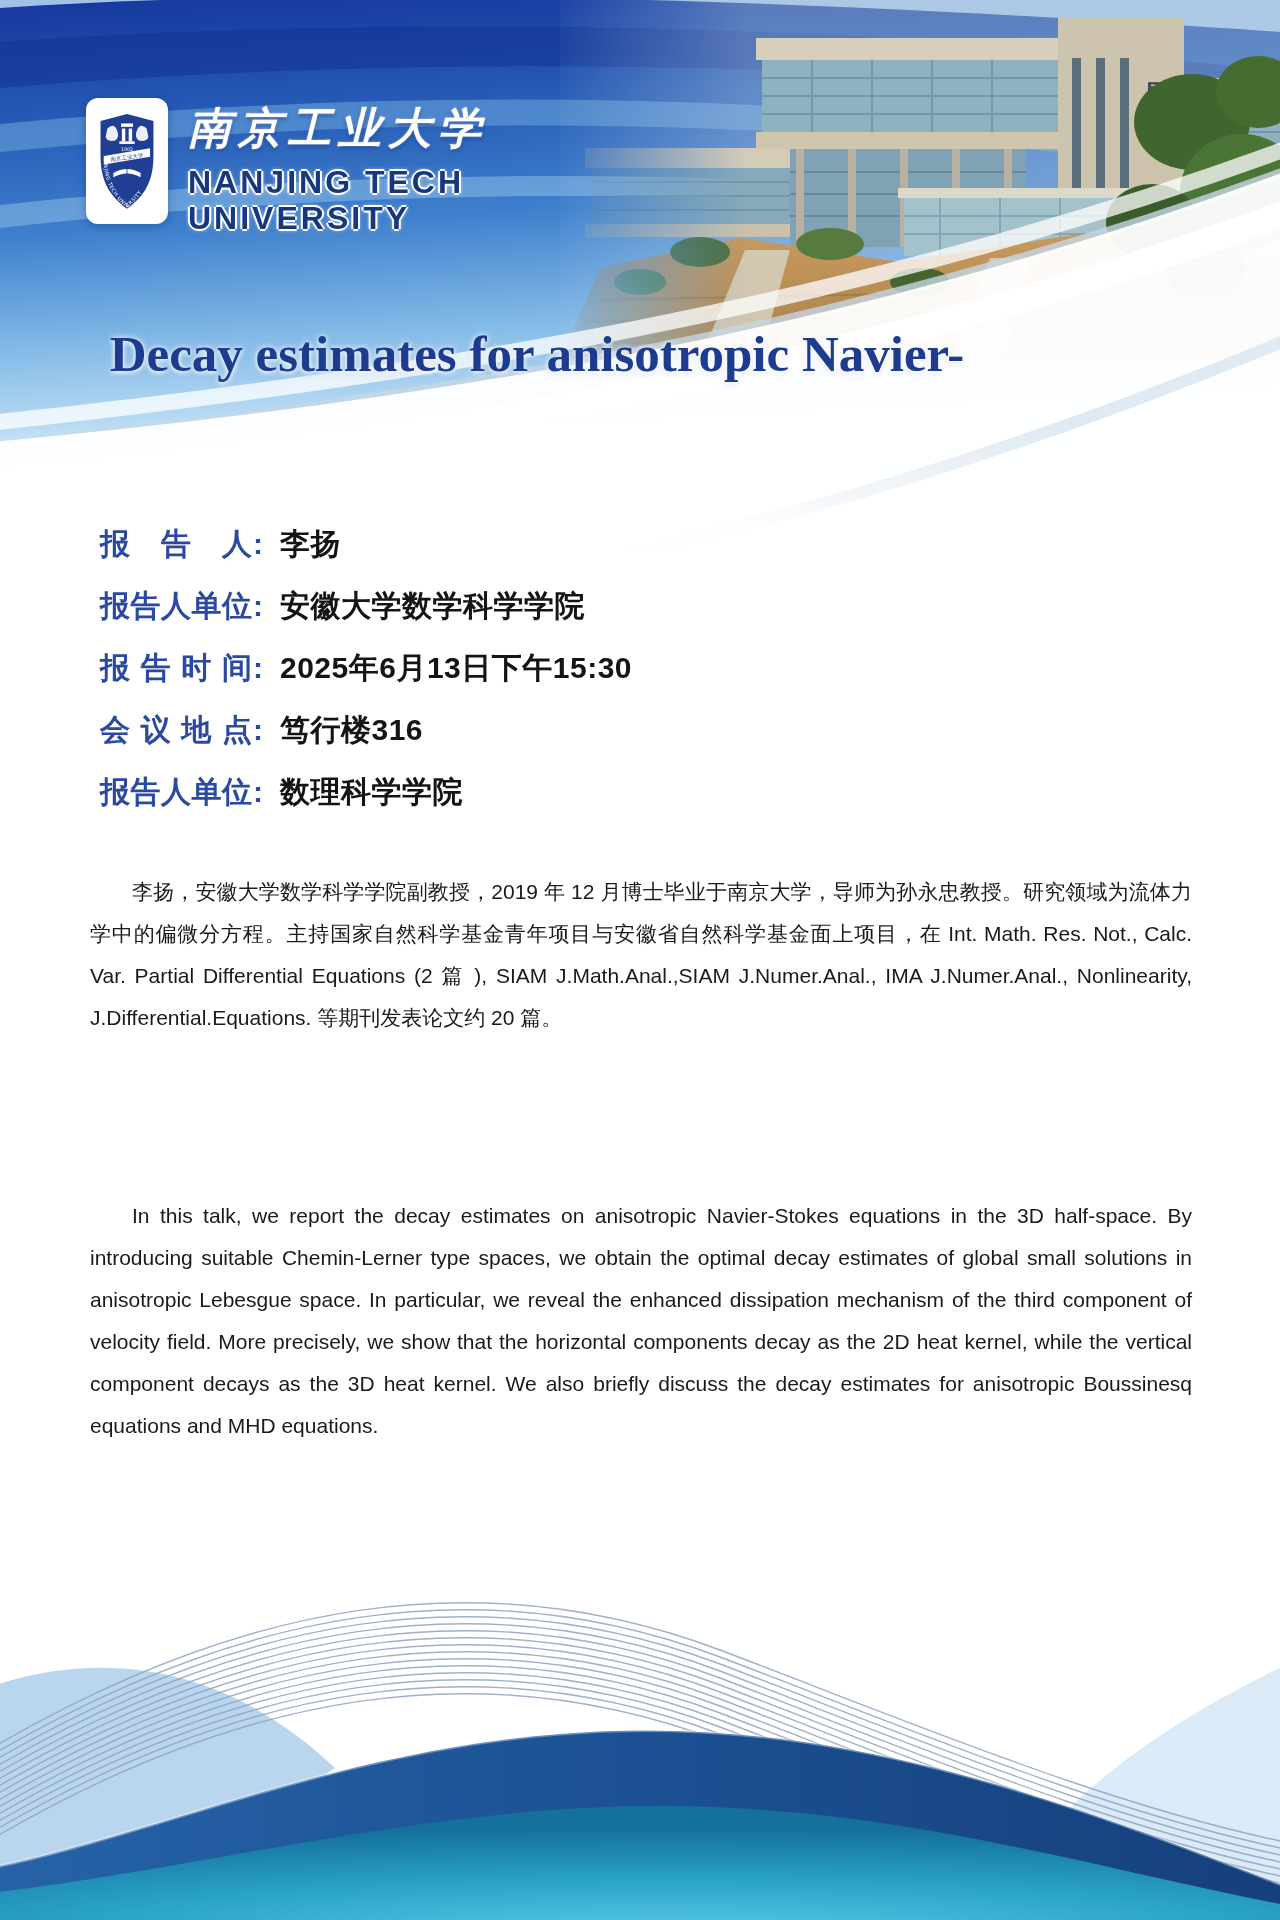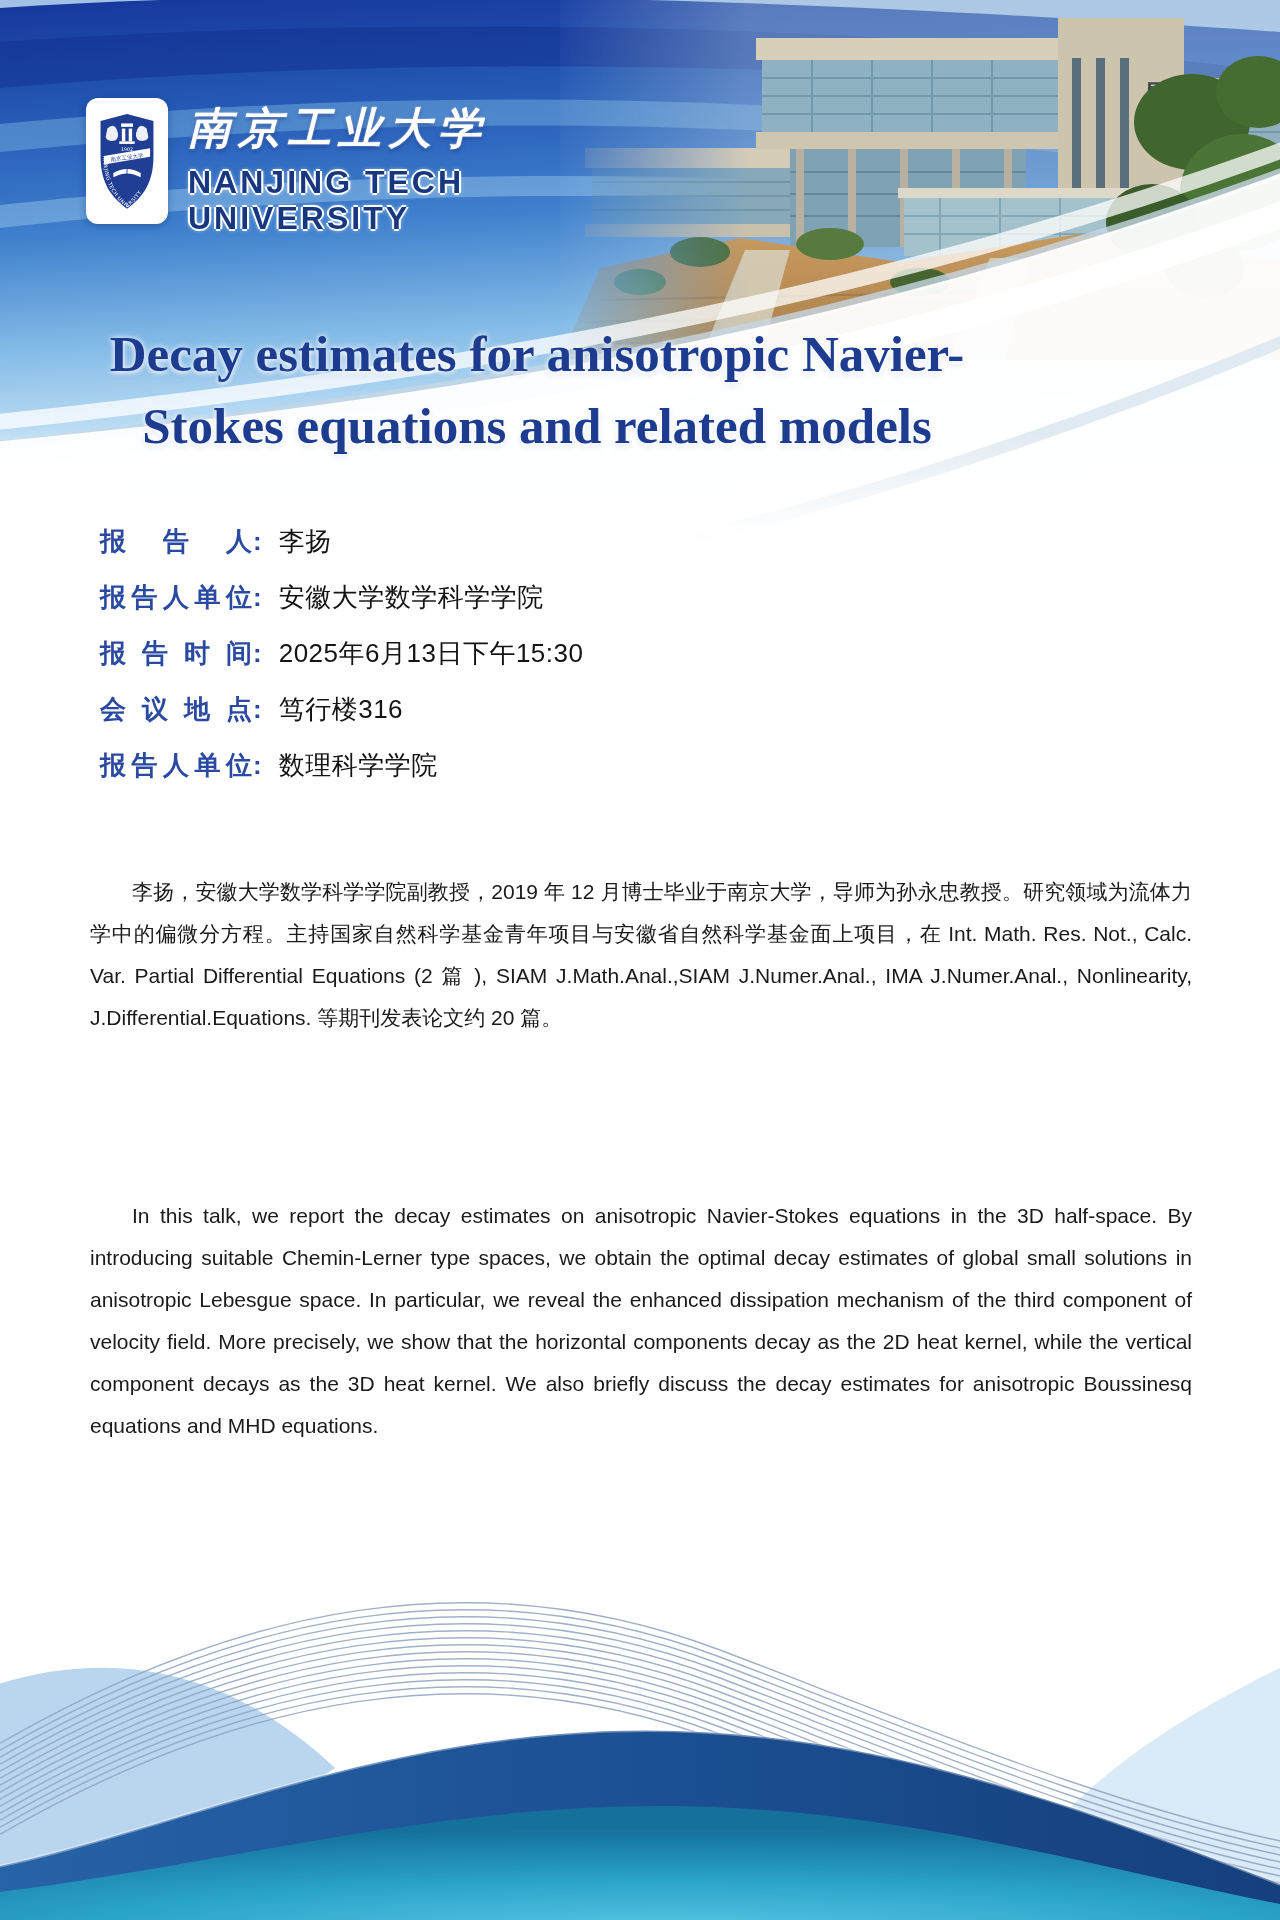--- a/index.html
+++ b/index.html
@@ -42,28 +42,28 @@
   .seminar-title {
     position: absolute; left: 0; top: 318px; width: 1074px;
     text-align: center;
     font-family: "Liberation Serif", "DejaVu Serif", serif;
     font-weight: 700; font-size: 51px; line-height: 72px;
     color: #1d3c90;
     text-shadow: 0 0 6px rgba(255,255,255,.95), 0 2px 5px rgba(255,255,255,.8), 0 3px 6px rgba(40,80,160,.18);
   }
   
   .info-list { position: absolute; left: 100px; top: 524px; }
-  .info-row { display: flex; align-items: baseline; margin-bottom: 21px; font-size: 26px; }
+  .info-row { display: flex; align-items: baseline; margin-bottom: 21px; font-size: 30px; }
   .info-label {
     display: inline-block; width: 152px;
     color: #2a4aa2; font-weight: 700;
     text-align: justify; text-align-last: justify;
   }
   .info-colon { color: #2a4aa2; font-weight: 700; margin-left: 1px; }
-  .info-value { color: #141414; font-weight: 400; margin-left: 17px; letter-spacing: .5px; }
+  .info-value { color: #141414; font-weight: 700; margin-left: 17px; letter-spacing: .5px; }
   
   .section { position: absolute; left: 90px; width: 1102px; }
   .section-bio { top: 846px; }
   .section-abstract { top: 1170px; }
   .section-heading {
     font-size: 31px; font-weight: 700; color: #2553a8; letter-spacing: 1px;
   }
   .section-text {
     margin-top: 25px; font-size: 21px; line-height: 42px;
     color: #1a1a1a; text-align: justify; text-indent: 2em;
@@ -247,21 +247,20 @@
       <div class="name-en">
         <div>NANJING TECH</div>
         <div>UNIVERSITY</div>
       </div>
     </div>
   </div>
 </div>
 
 <div class="seminar-title">
   <div>Decay estimates for anisotropic Navier-</div>
-  <div>Stokes equations and related models</div>
 </div>
 
 <div class="info-list">
   <div class="info-row">
     <span class="info-label">报告人</span>
       <span class="info-colon">:</span>
     <span class="info-value">李扬</span>
   </div>
   <div class="info-row">
     <span class="info-label">报告人单位</span>

